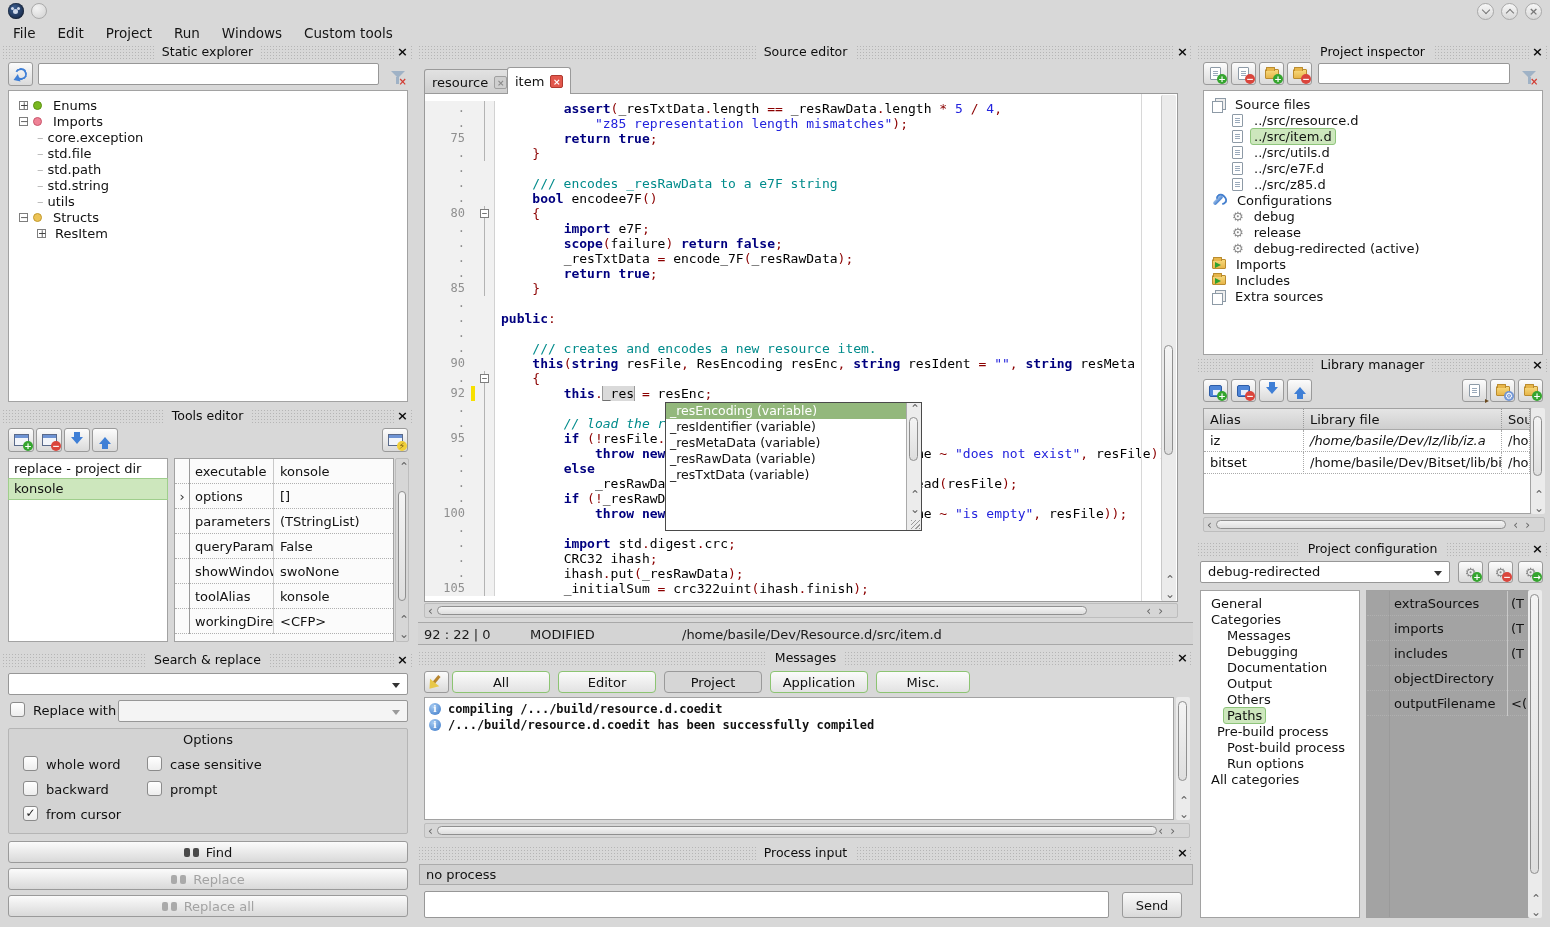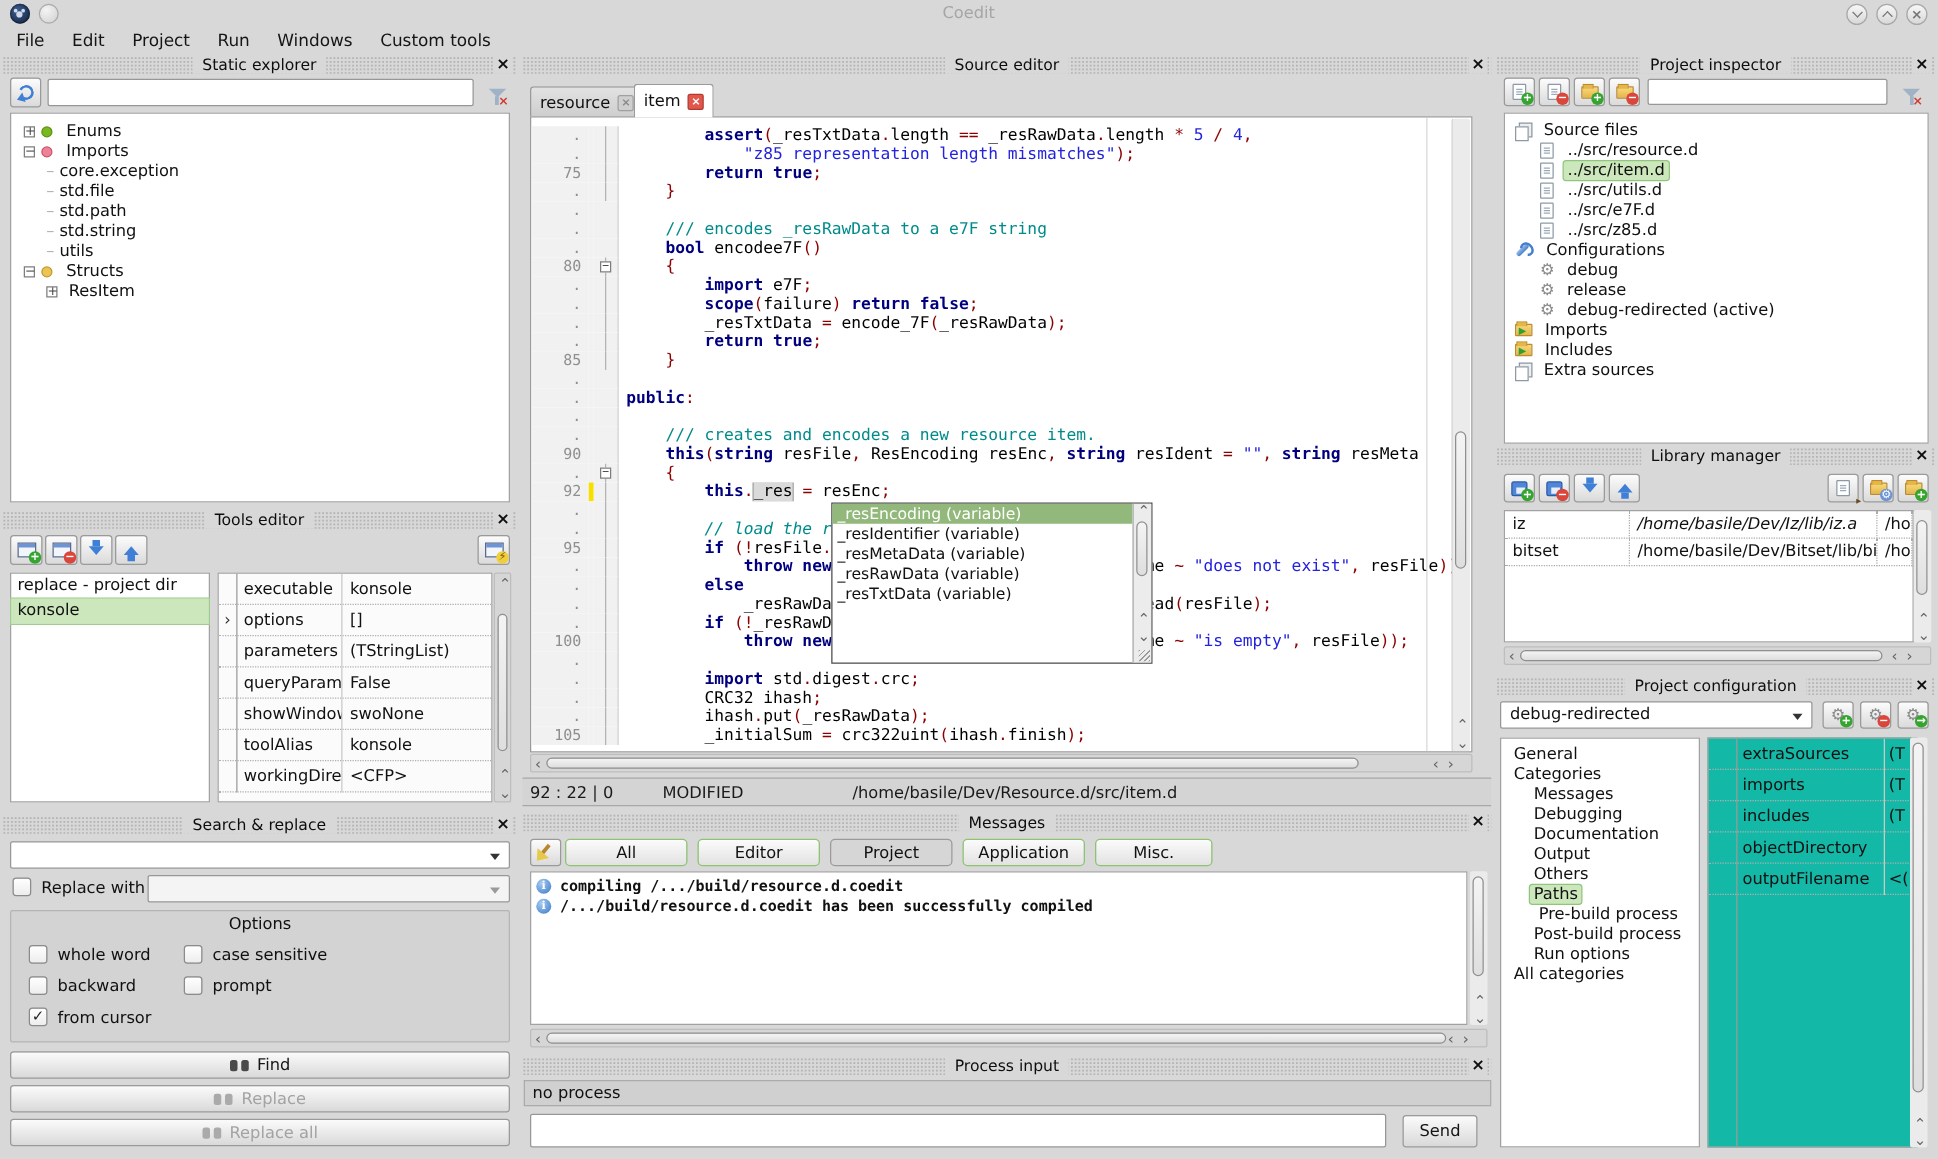--- a/index.html
+++ b/index.html
@@ -117,21 +117,20 @@
 .fbtn.active{border:1px solid #9a9a9a;background:#d6d6d6}
 .msgrow{display:flex;align-items:center;gap:7px;height:16px;font:bold 12px/16px "DejaVu Sans Mono","Liberation Mono",monospace;padding-left:4px;white-space:nowrap}
 .statustext{font-size:13px;color:#1a1a1a}
 </style>
 </head>
 <body>
 
 <div id="titlebar">
   <span class="pawbtn paw" style="left:8px"></span>
   <span class="plainbtn" style="left:31px"></span>
-  <div id="apptitle">Coedit</div>
   <span class="winbtn" style="left:1477px">
       <span class="chv"></span>
     </span>
   <span class="winbtn" style="left:1501px">
       <span class="chv up"></span>
     </span>
   <span class="winbtn" style="left:1525px">×</span>
 </div>
 <div id="menubar">
     <div class="menu-item">File</div>
@@ -537,20 +536,25 @@
   </div>
 <div class="tbtn" style="left:1490px;top:379px;width:25px;height:23px">
     <span class="ic-folder"></span>
     <span class="bdg" style="background:#6f94d4">⚙</span>
   </div>
 <div class="tbtn" style="left:1518px;top:379px;width:25px;height:23px">
     <span class="ic-folder"></span>
     <span class="bdg g">+</span>
   </div>
 <div class="whitebox" style="left:1203px;top:408px;width:328px;height:106px" id="lib-table">
+    <div style="display: flex; height: 21px; background: linear-gradient(rgb(229, 229, 229), rgb(207, 207, 207)); border-bottom: 1px solid rgb(170, 170, 170); font-size: 13px; align-items: center;">
+      <span style="width: 100px; flex: 0 0 auto; padding-left: 6px; border-right: 1px dotted rgb(154, 154, 154); overflow: hidden; white-space: nowrap; height: 21px; line-height: 21px;">Alias</span>
+      <span style="width: 198px; flex: 0 0 auto; padding-left: 6px; border-right: 1px dotted rgb(154, 154, 154); overflow: hidden; white-space: nowrap; height: 21px; line-height: 21px;">Library file</span>
+      <span style="width: 28px; flex: 0 0 auto; padding-left: 6px; border-right: 1px dotted rgb(154, 154, 154); overflow: hidden; white-space: nowrap; height: 21px; line-height: 21px;">Sou</span>
+    </div>
     <div style="display: flex; height: 22px; border-bottom: 1px dotted rgb(170, 170, 170); font-size: 13px; align-items: center;">
       <span style="width: 100px; flex: 0 0 auto; padding-left: 6px; border-right: 1px dotted rgb(170, 170, 170); overflow: hidden; white-space: nowrap; height: 22px; line-height: 22px;">iz</span>
       <span style="width: 198px; flex: 0 0 auto; padding-left: 6px; border-right: 1px dotted rgb(170, 170, 170); overflow: hidden; white-space: nowrap; height: 22px; line-height: 22px; font-style: italic;">/home/basile/Dev/Iz/lib/iz.a</span>
       <span style="width: 28px; flex: 0 0 auto; padding-left: 6px; border-right: 1px dotted rgb(170, 170, 170); overflow: hidden; white-space: nowrap; height: 22px; line-height: 22px;">/ho</span>
     </div>
     <div style="display: flex; height: 22px; border-bottom: 1px dotted rgb(170, 170, 170); font-size: 13px; align-items: center;">
       <span style="width: 100px; flex: 0 0 auto; padding-left: 6px; border-right: 1px dotted rgb(170, 170, 170); overflow: hidden; white-space: nowrap; height: 22px; line-height: 22px;">bitset</span>
       <span style="width: 198px; flex: 0 0 auto; padding-left: 6px; border-right: 1px dotted rgb(170, 170, 170); overflow: hidden; white-space: nowrap; height: 22px; line-height: 22px;">/home/basile/Dev/Bitset/lib/bitse</span>
       <span style="width: 28px; flex: 0 0 auto; padding-left: 6px; border-right: 1px dotted rgb(170, 170, 170); overflow: hidden; white-space: nowrap; height: 22px; line-height: 22px;">/ho</span>
     </div>
@@ -605,34 +609,34 @@
     </div>
     <div class="trow" style="padding-left: 22px;">
       <span class="tlabel">Output</span>
     </div>
     <div class="trow" style="padding-left: 22px;">
       <span class="tlabel">Others</span>
     </div>
     <div class="trow" style="padding-left: 22px;">
       <span class="tlabel sel">Paths</span>
     </div>
-    <div class="trow" style="padding-left: 26px;">
+    <div class="trow" style="padding-left: 12px;">
       <span class="tlabel">Pre-build process</span>
     </div>
     <div class="trow" style="padding-left: 22px;">
       <span class="tlabel">Post-build process</span>
     </div>
     <div class="trow" style="padding-left: 22px;">
       <span class="tlabel">Run options</span>
     </div>
     <div class="trow" style="padding-left: 6px;">
       <span class="tlabel">All categories</span>
     </div>
   </div>
-<div class="whitebox" style="left:1366px;top:590px;width:168px;height:328px;background:#14b8a6" id="conf-grid">
+<div class="whitebox" style="left:1366px;top:590px;width:168px;height:328px;background:#a3a3a3" id="conf-grid">
   <div style="position:absolute;left:22px;top:0;bottom:0;width:1px;background:#9a9a9a"></div>
 <div class="grow" style="top: 0px; height: 25px;">
       <span style="width: 23px; flex: 0 0 auto; height: 25px;"></span>
       <span style="width: 118px; flex: 0 0 auto; padding-left: 4px; overflow: hidden; white-space: nowrap; border-right: 1px solid rgb(201, 201, 201); height: 25px; line-height: 25px;">extraSources</span>
       <span style="flex: 1 1 0%; padding-left: 3px; overflow: hidden; white-space: nowrap; height: 25px; line-height: 25px;">(T</span>
     </div>
     <div class="grow" style="top: 25px; height: 25px;">
       <span style="width: 23px; flex: 0 0 auto; height: 25px;"></span>
       <span style="width: 118px; flex: 0 0 auto; padding-left: 4px; overflow: hidden; white-space: nowrap; border-right: 1px solid rgb(201, 201, 201); height: 25px; line-height: 25px;">imports</span>
       <span style="flex: 1 1 0%; padding-left: 3px; overflow: hidden; white-space: nowrap; height: 25px; line-height: 25px;">(T</span>

